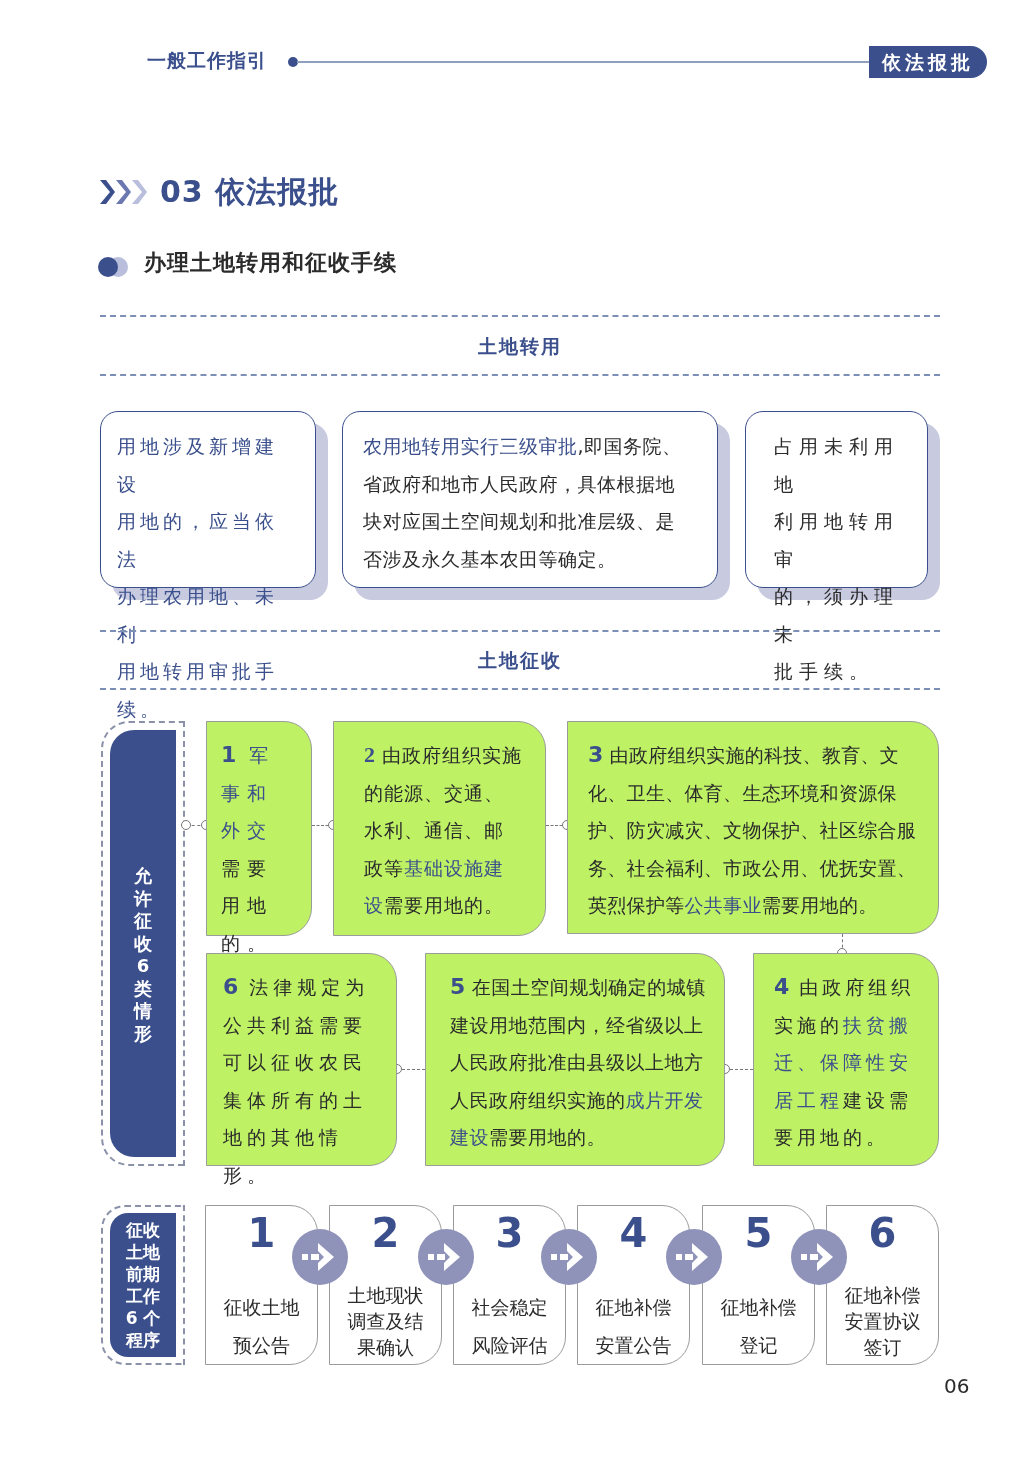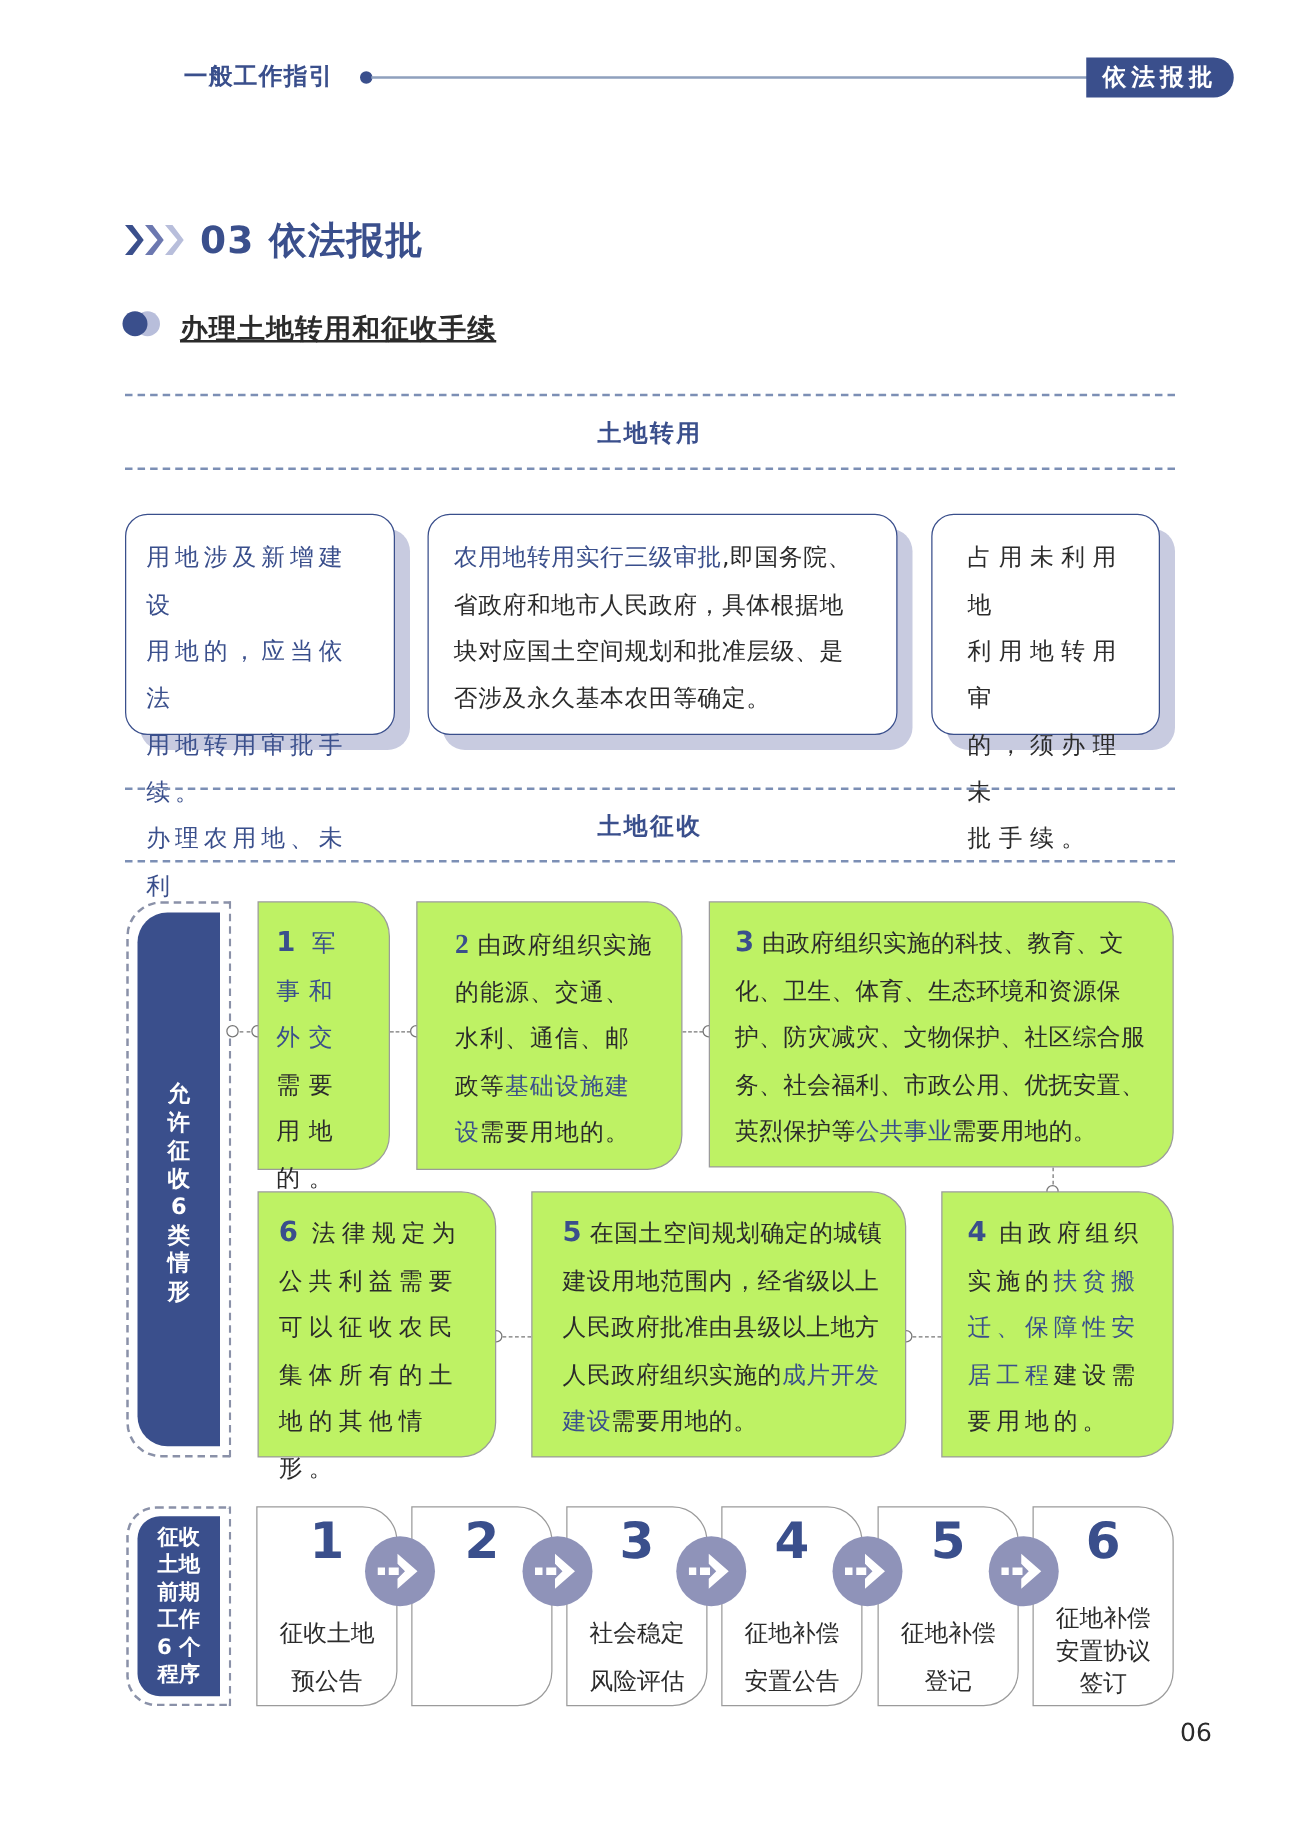--- a/index.html
+++ b/index.html
@@ -12,21 +12,21 @@
   .top-dot { position: absolute; left: 141px; top: 13px; width: 10px; height: 10px; border-radius: 50%; background: #3a4f8c; }
   .top-line { position: absolute; left: 150px; top: 17px; width: 590px; height: 2px; background: #8fa0bd; }
   .top-badge { position: absolute; right: 0; top: 2px; width: 118px; height: 32px; background: #3a4f8c; color: #fff; font-size: 19px; font-weight: bold; border-radius: 0 16px 16px 0; text-align: center; line-height: 32px; letter-spacing: 4px; }
 
   
   .section-title { position: absolute; left: 98px; top: 170px; height: 44px; display: flex; align-items: center; }
   .chevrons { display: flex; margin-right: 14px; }
   .chev { width: 18px; height: 28px; margin-right: -2px; }
   .section-title-text { font-size: 30px; font-weight: bold; color: #3a4f8c; letter-spacing: 1px; }
 
-  .subsection { position: absolute; left: 98px; top: 248px; display: flex; align-items: flex-start; text-decoration: underline; }
+  .subsection { position: absolute; left: 98px; top: 248px; display: flex; align-items: flex-end; }
   .dots { position: relative; width: 36px; height: 22px; margin-right: 10px; }
   .dot-a { position: absolute; left: 10px; top: 1px; width: 20px; height: 20px; border-radius: 50%; background: #b8bedb; }
   .dot-b { position: absolute; left: 0; top: 1px; width: 20px; height: 20px; border-radius: 50%; background: #3a4f8c; }
   .subsection-text { font-size: 22px; font-weight: bold; color: #2b2b2b; letter-spacing: 1px; }
 
   
   .dash { position: absolute; left: 100px; width: 840px; height: 0; border-top: 2px dashed #7c8fb5; }
   .band-title { position: absolute; left: 100px; width: 840px; text-align: center; font-size: 19px; font-weight: bold; color: #3a4f8c; letter-spacing: 2px; }
 
   
@@ -102,22 +102,22 @@
   <span class="subsection-text">办理土地转用和征收手续</span>
 </div>
 
 <div class="dash" style="top:315px"></div>
 <div class="band-title" style="top:334px">土地转用</div>
 <div class="dash" style="top:374px"></div>
 
 <div class="conv-card c1">
   <div>用地涉及新增建设</div>
   <div>用地的，应当依法</div>
+  <div>办理农用地、未利</div>
   <div>用地转用审批手续。</div>
-  <div>办理农用地、未利</div>
 </div>
 
 <div class="conv-card c2">
   <div><span class="hl">农用地转用实行三级审批</span><span>,即国务院、</span></div>
   <div>省政府和地市人民政府，具体根据地</div>
   <div>块对应国土空间规划和批准层级、是</div>
   <div>否涉及永久基本农田等确定。</div>
 </div>
 
 <div class="conv-card c3">
@@ -200,20 +200,25 @@
 
 <div class="step" style="left:205px">
   <div class="step-num">1</div>
   <div class="step-label two">
     <div>征收土地</div>
       <div>预公告</div>
   </div>
 </div>
 <div class="step" style="left:329px">
   <div class="step-num">2</div>
+  <div class="step-label three">
+    <div>土地现状</div>
+      <div>调查及结</div>
+      <div>果确认</div>
+  </div>
 </div>
 <div class="step" style="left:453px">
   <div class="step-num">3</div>
   <div class="step-label two">
     <div>社会稳定</div>
       <div>风险评估</div>
   </div>
 </div>
 <div class="step" style="left:577px">
   <div class="step-num">4</div>

